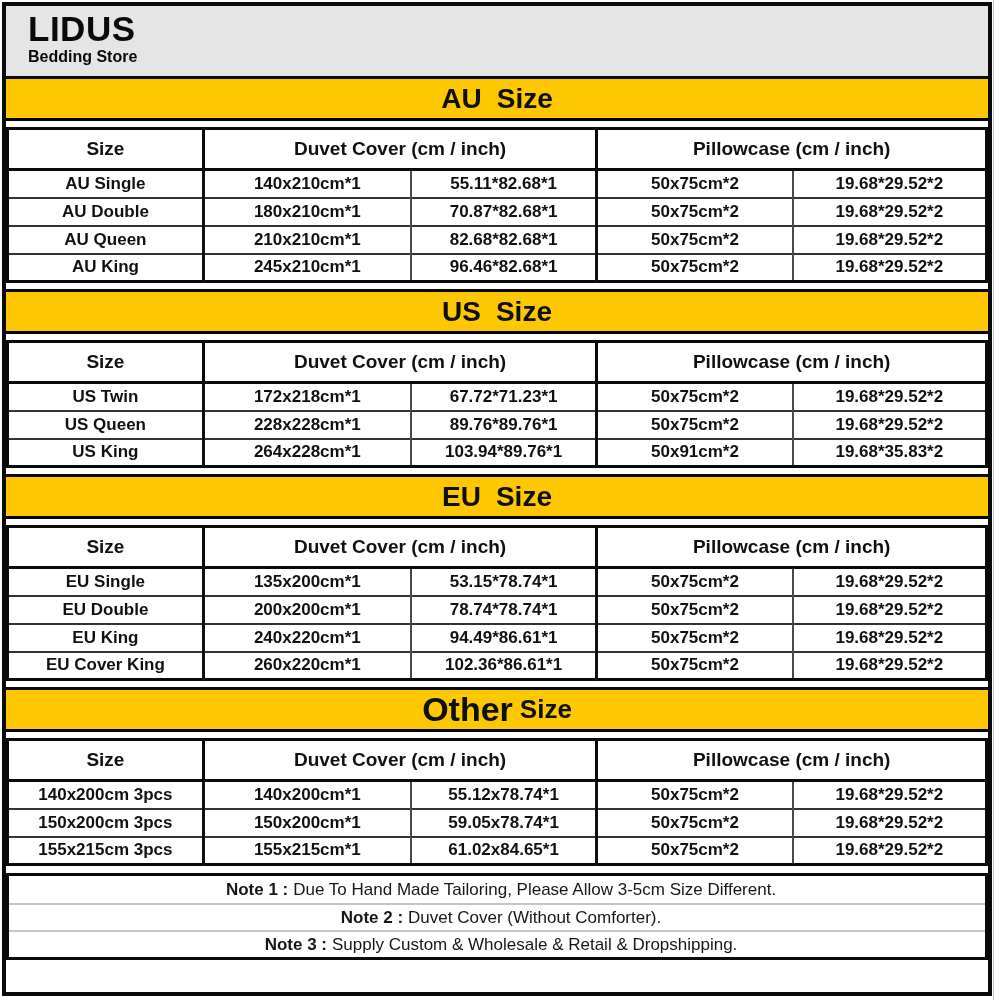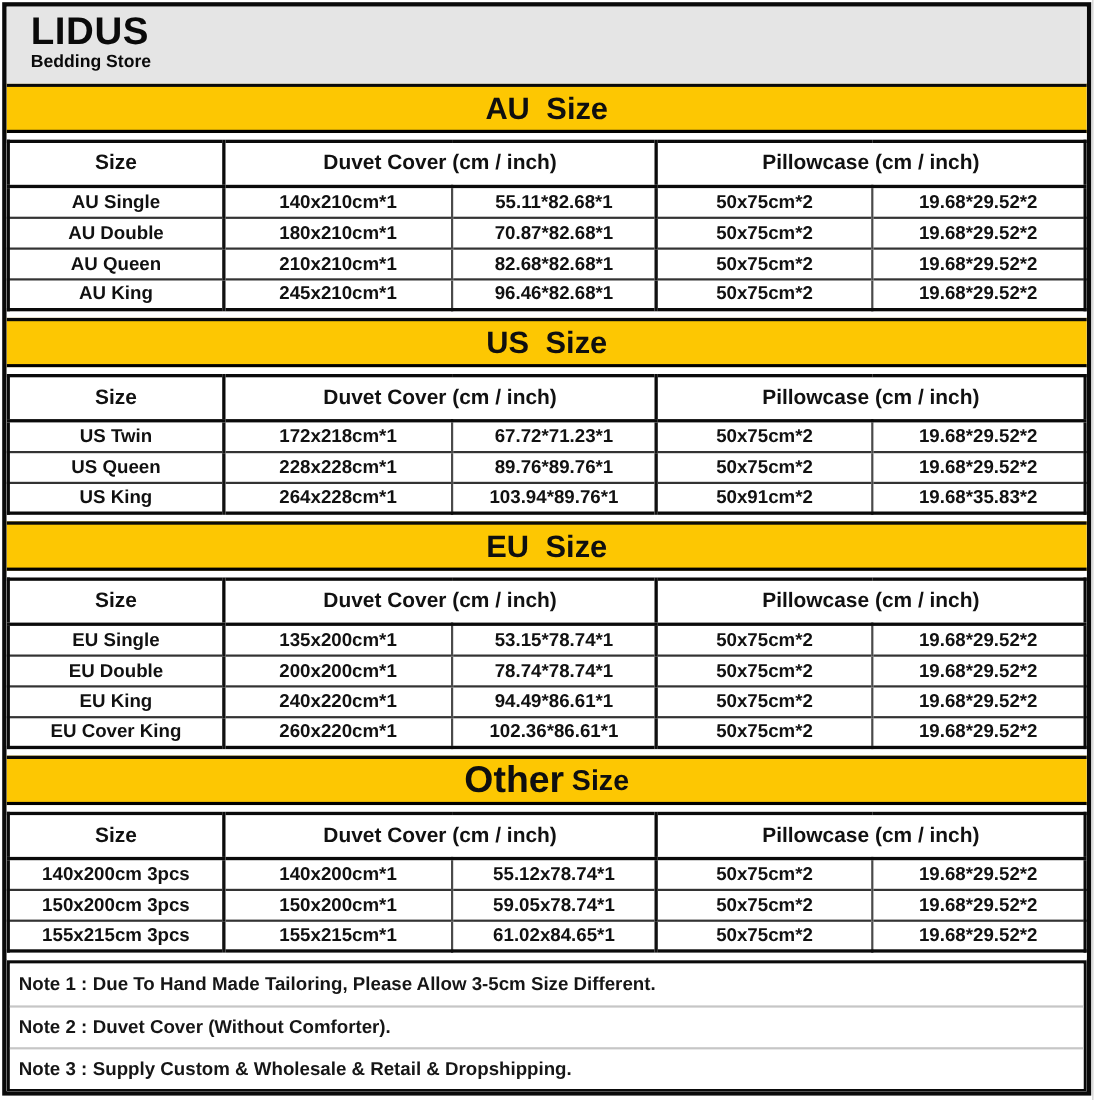--- a/index.html
+++ b/index.html
@@ -51,26 +51,26 @@
   table.size-table td {
     height:28px; font-size:17px; font-weight:700; text-align:center;
     color:#111; border-top:2px solid #333; background:#fff;
   }
   table.size-table td.major-sep { border-left:3px solid #111; }
   table.size-table td.minor-sep { border-left:2px solid #4a4a4a; }
 
   
   .notes { border:3px solid #0a0a0a; background:#fff; margin-top:1px; }
   .note-row {
-    height:38px; display:flex; align-items:center; padding-left:8px;
-    font-size:17px; color:#161616; background:#fff;
+    height:27px; display:flex; align-items:center; padding-left:8px;
+    font-size:17px; color:#161616; background:#fff;justify-content:center;
   }
   .note-row + .note-row { border-top:2px solid #c6c6c6; }
   .note-label { font-weight:700; white-space:pre; }
-  .note-text { font-weight:700; white-space:pre; margin-left:5px; }
+  .note-text { font-weight:400; white-space:pre; margin-left:5px; }
 </style>
 </head>
 <body>
 
 <div class="page">
   <div class="frame">
 
     <div class="header">
       <div class="logo">
         <div class="logo-name">LIDUS</div>

